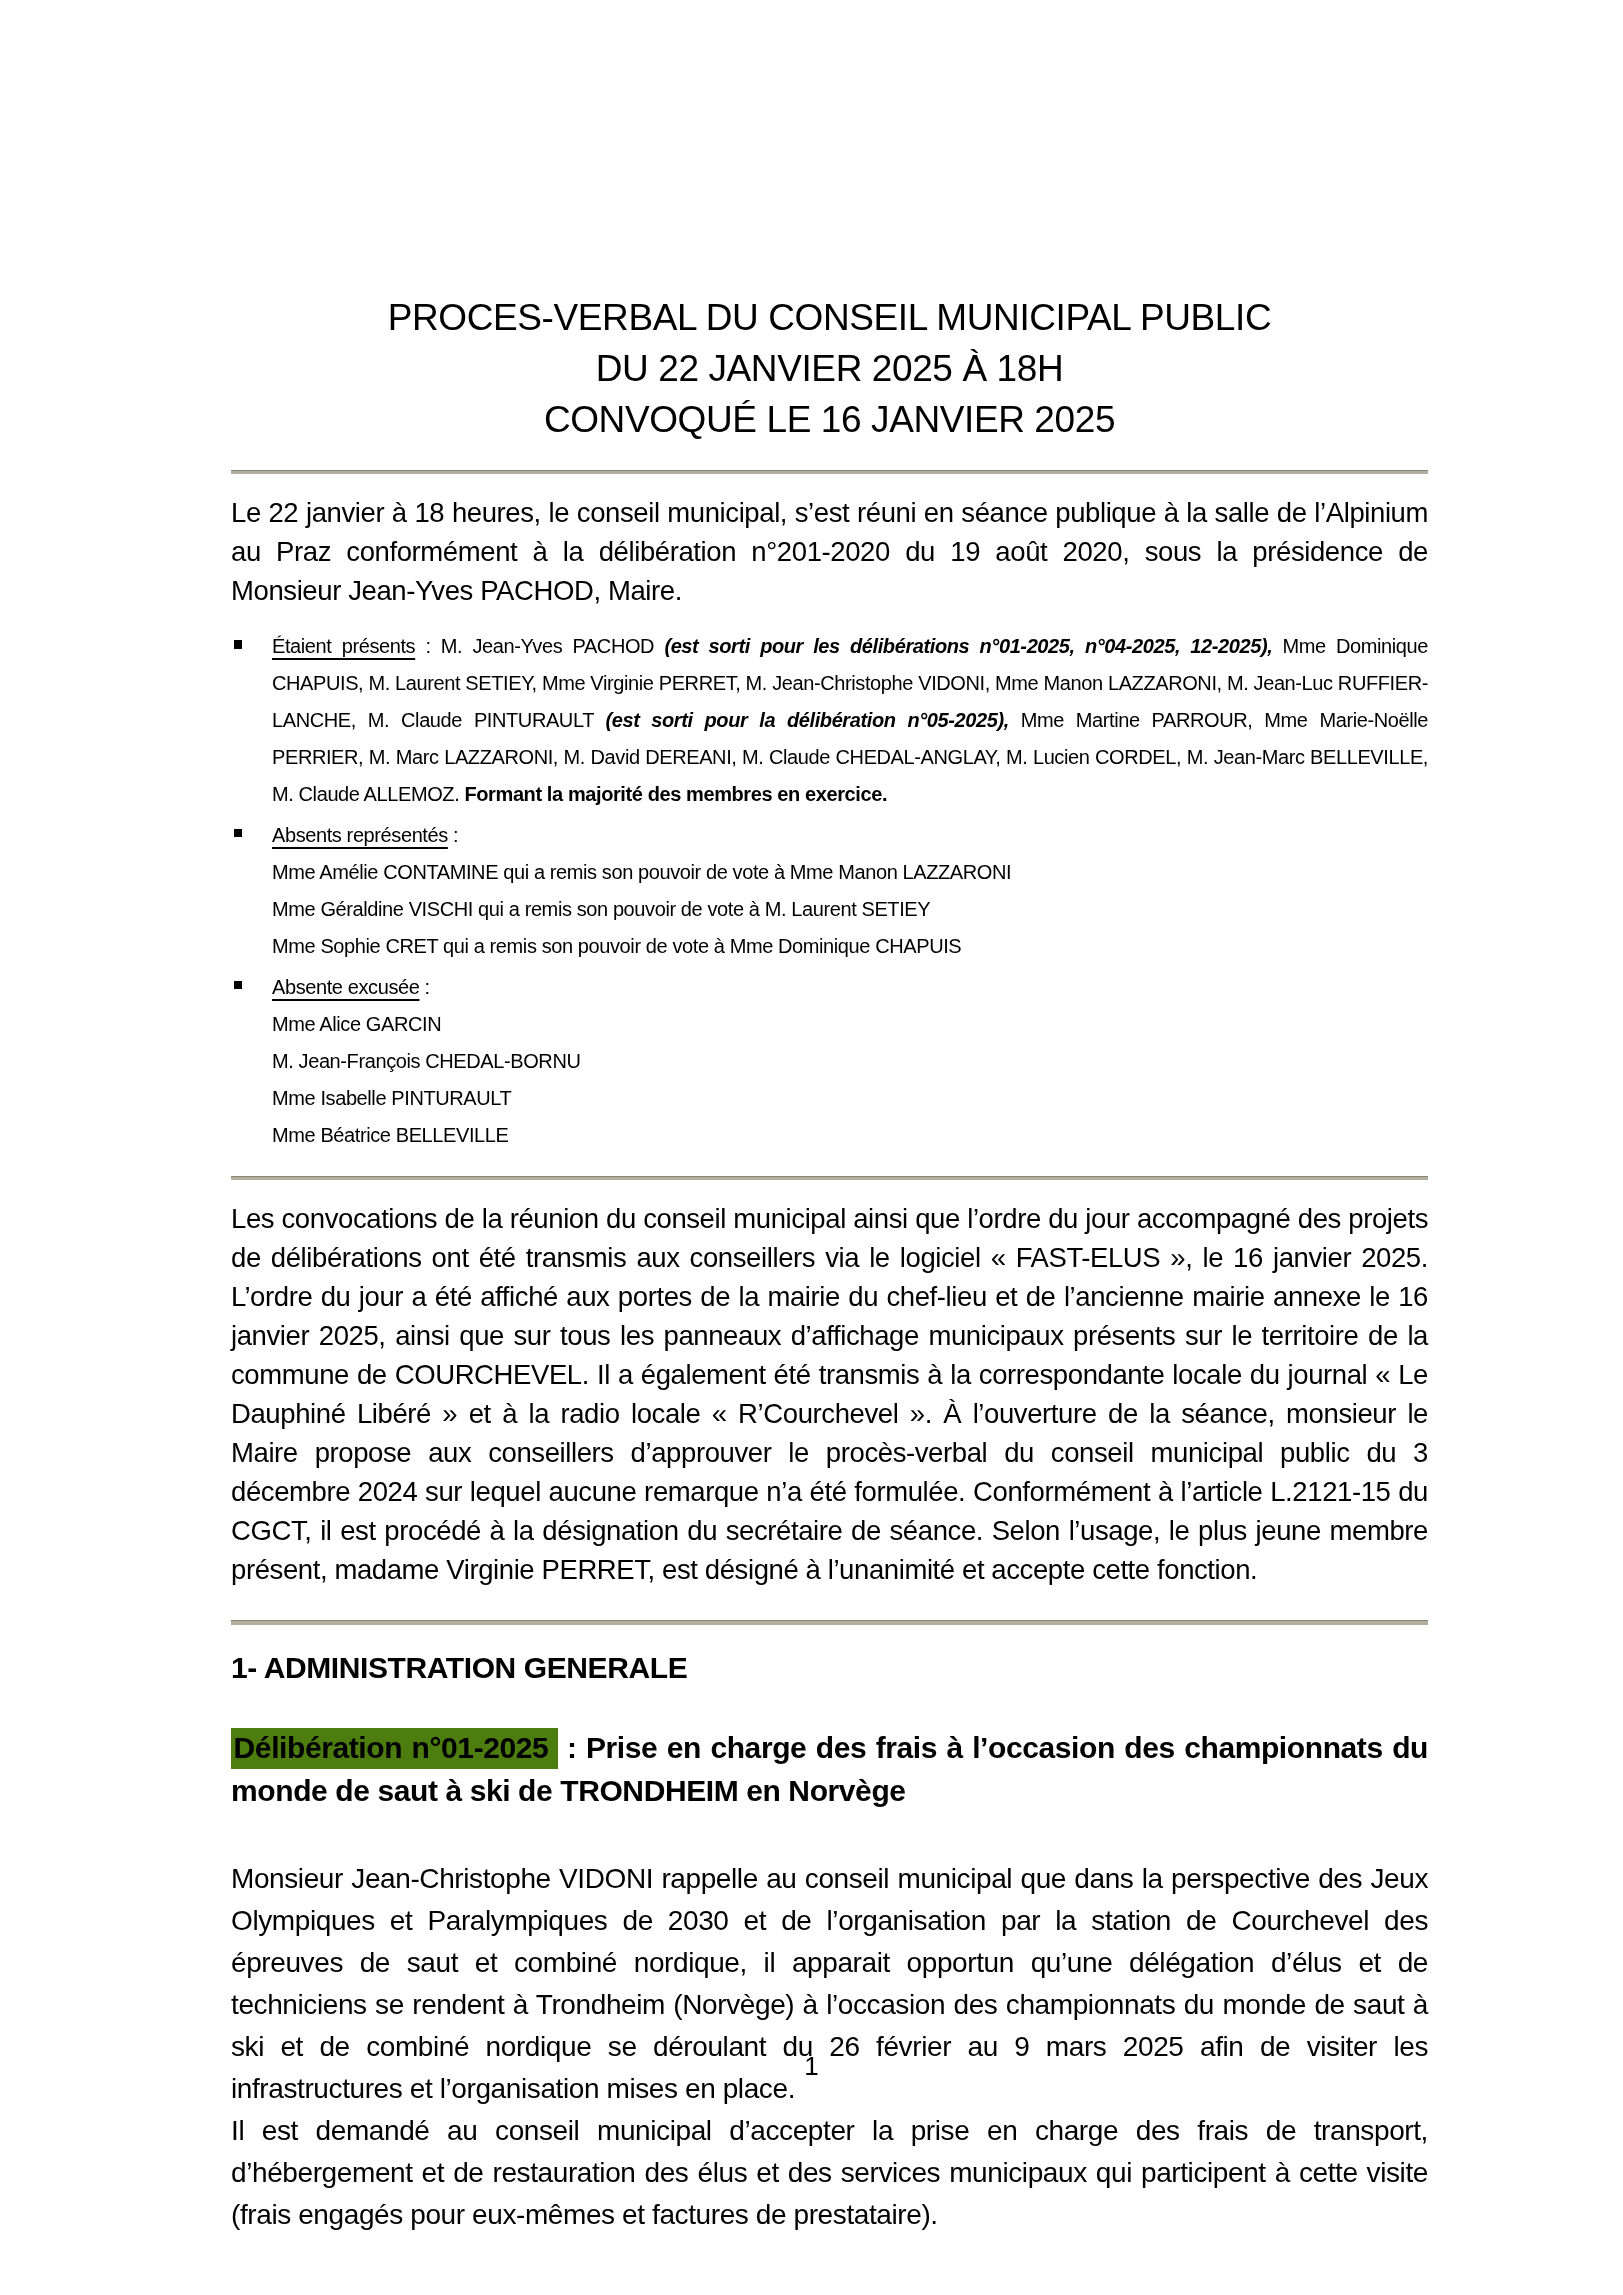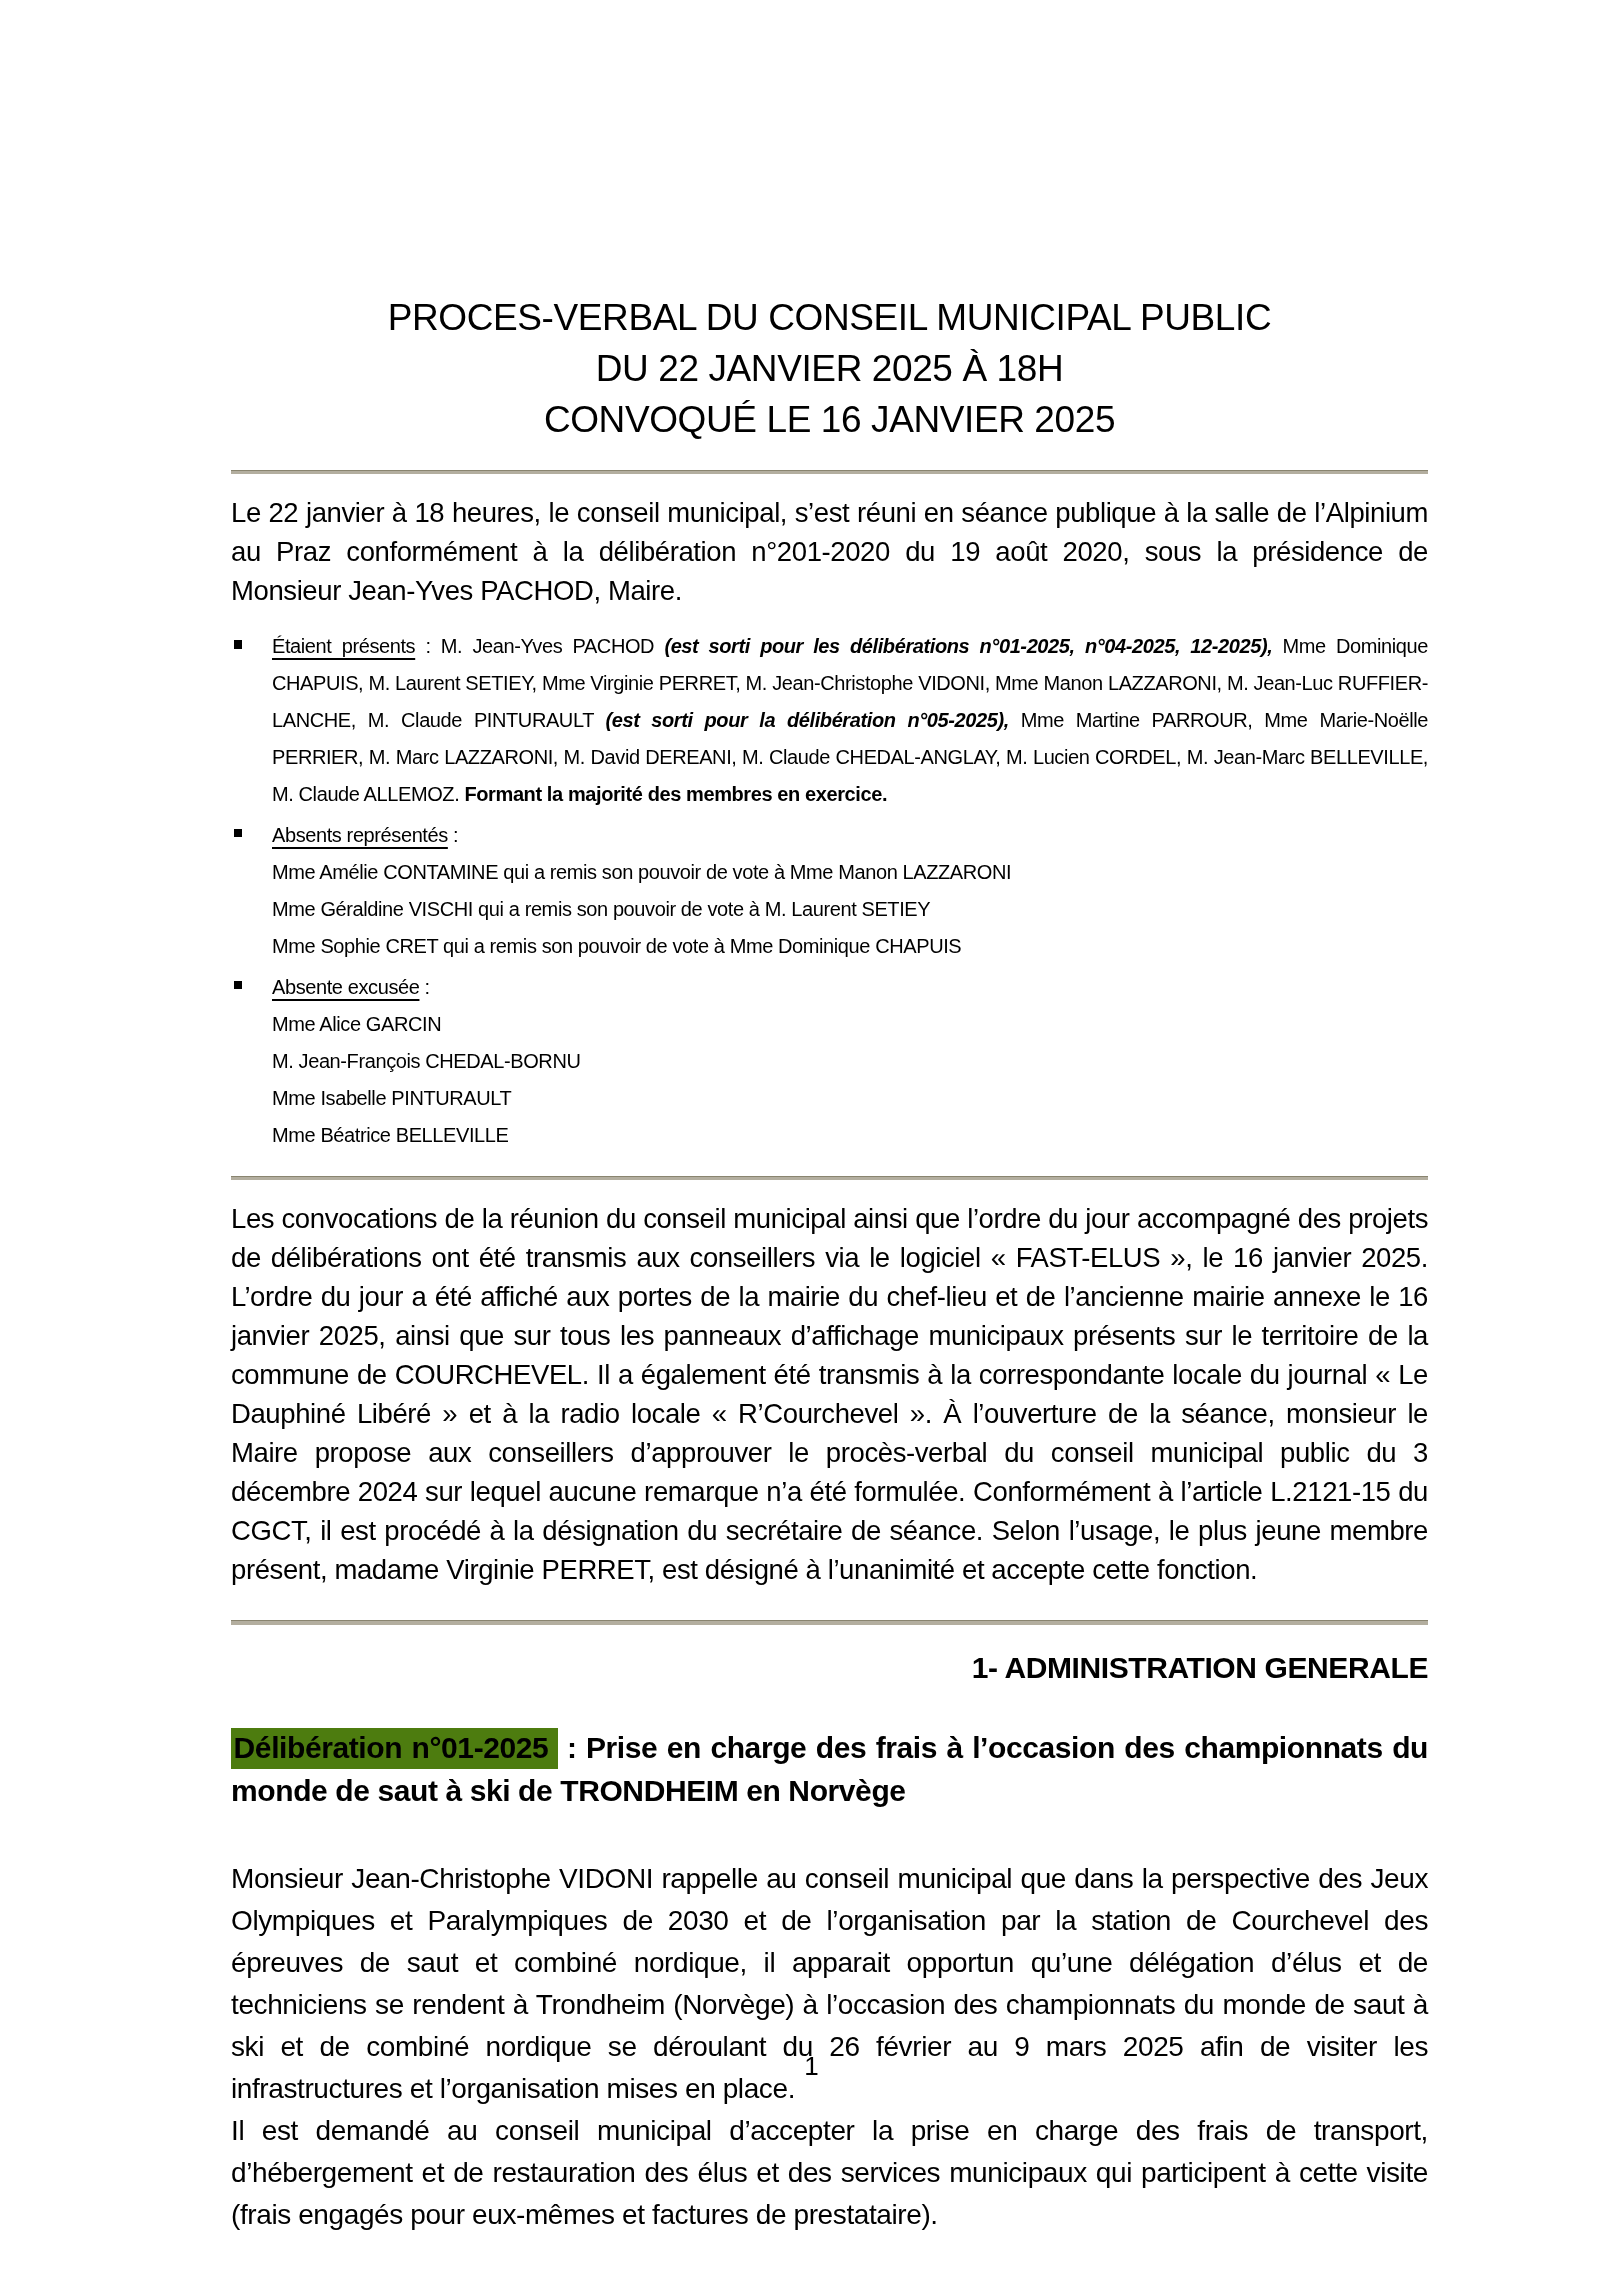--- a/index.html
+++ b/index.html
@@ -59,21 +59,20 @@
     background:#000000;
   }
   .li-text{text-align:justify;}
   .u{text-decoration:underline;text-underline-offset:4.6px;}
   .bi{font-weight:bold;font-style:italic;}
   .b{font-weight:bold;}
   .heading1{
     font-size:30px;
     font-weight:bold;
     margin-top:26px;
-    text-align:right;
   }
   .delib-title{
     font-size:30px;
     font-weight:bold;
     line-height:43px;
     text-align:justify;
     margin-top:41px;
   }
   .hl{
     background:#4d7c0f;

